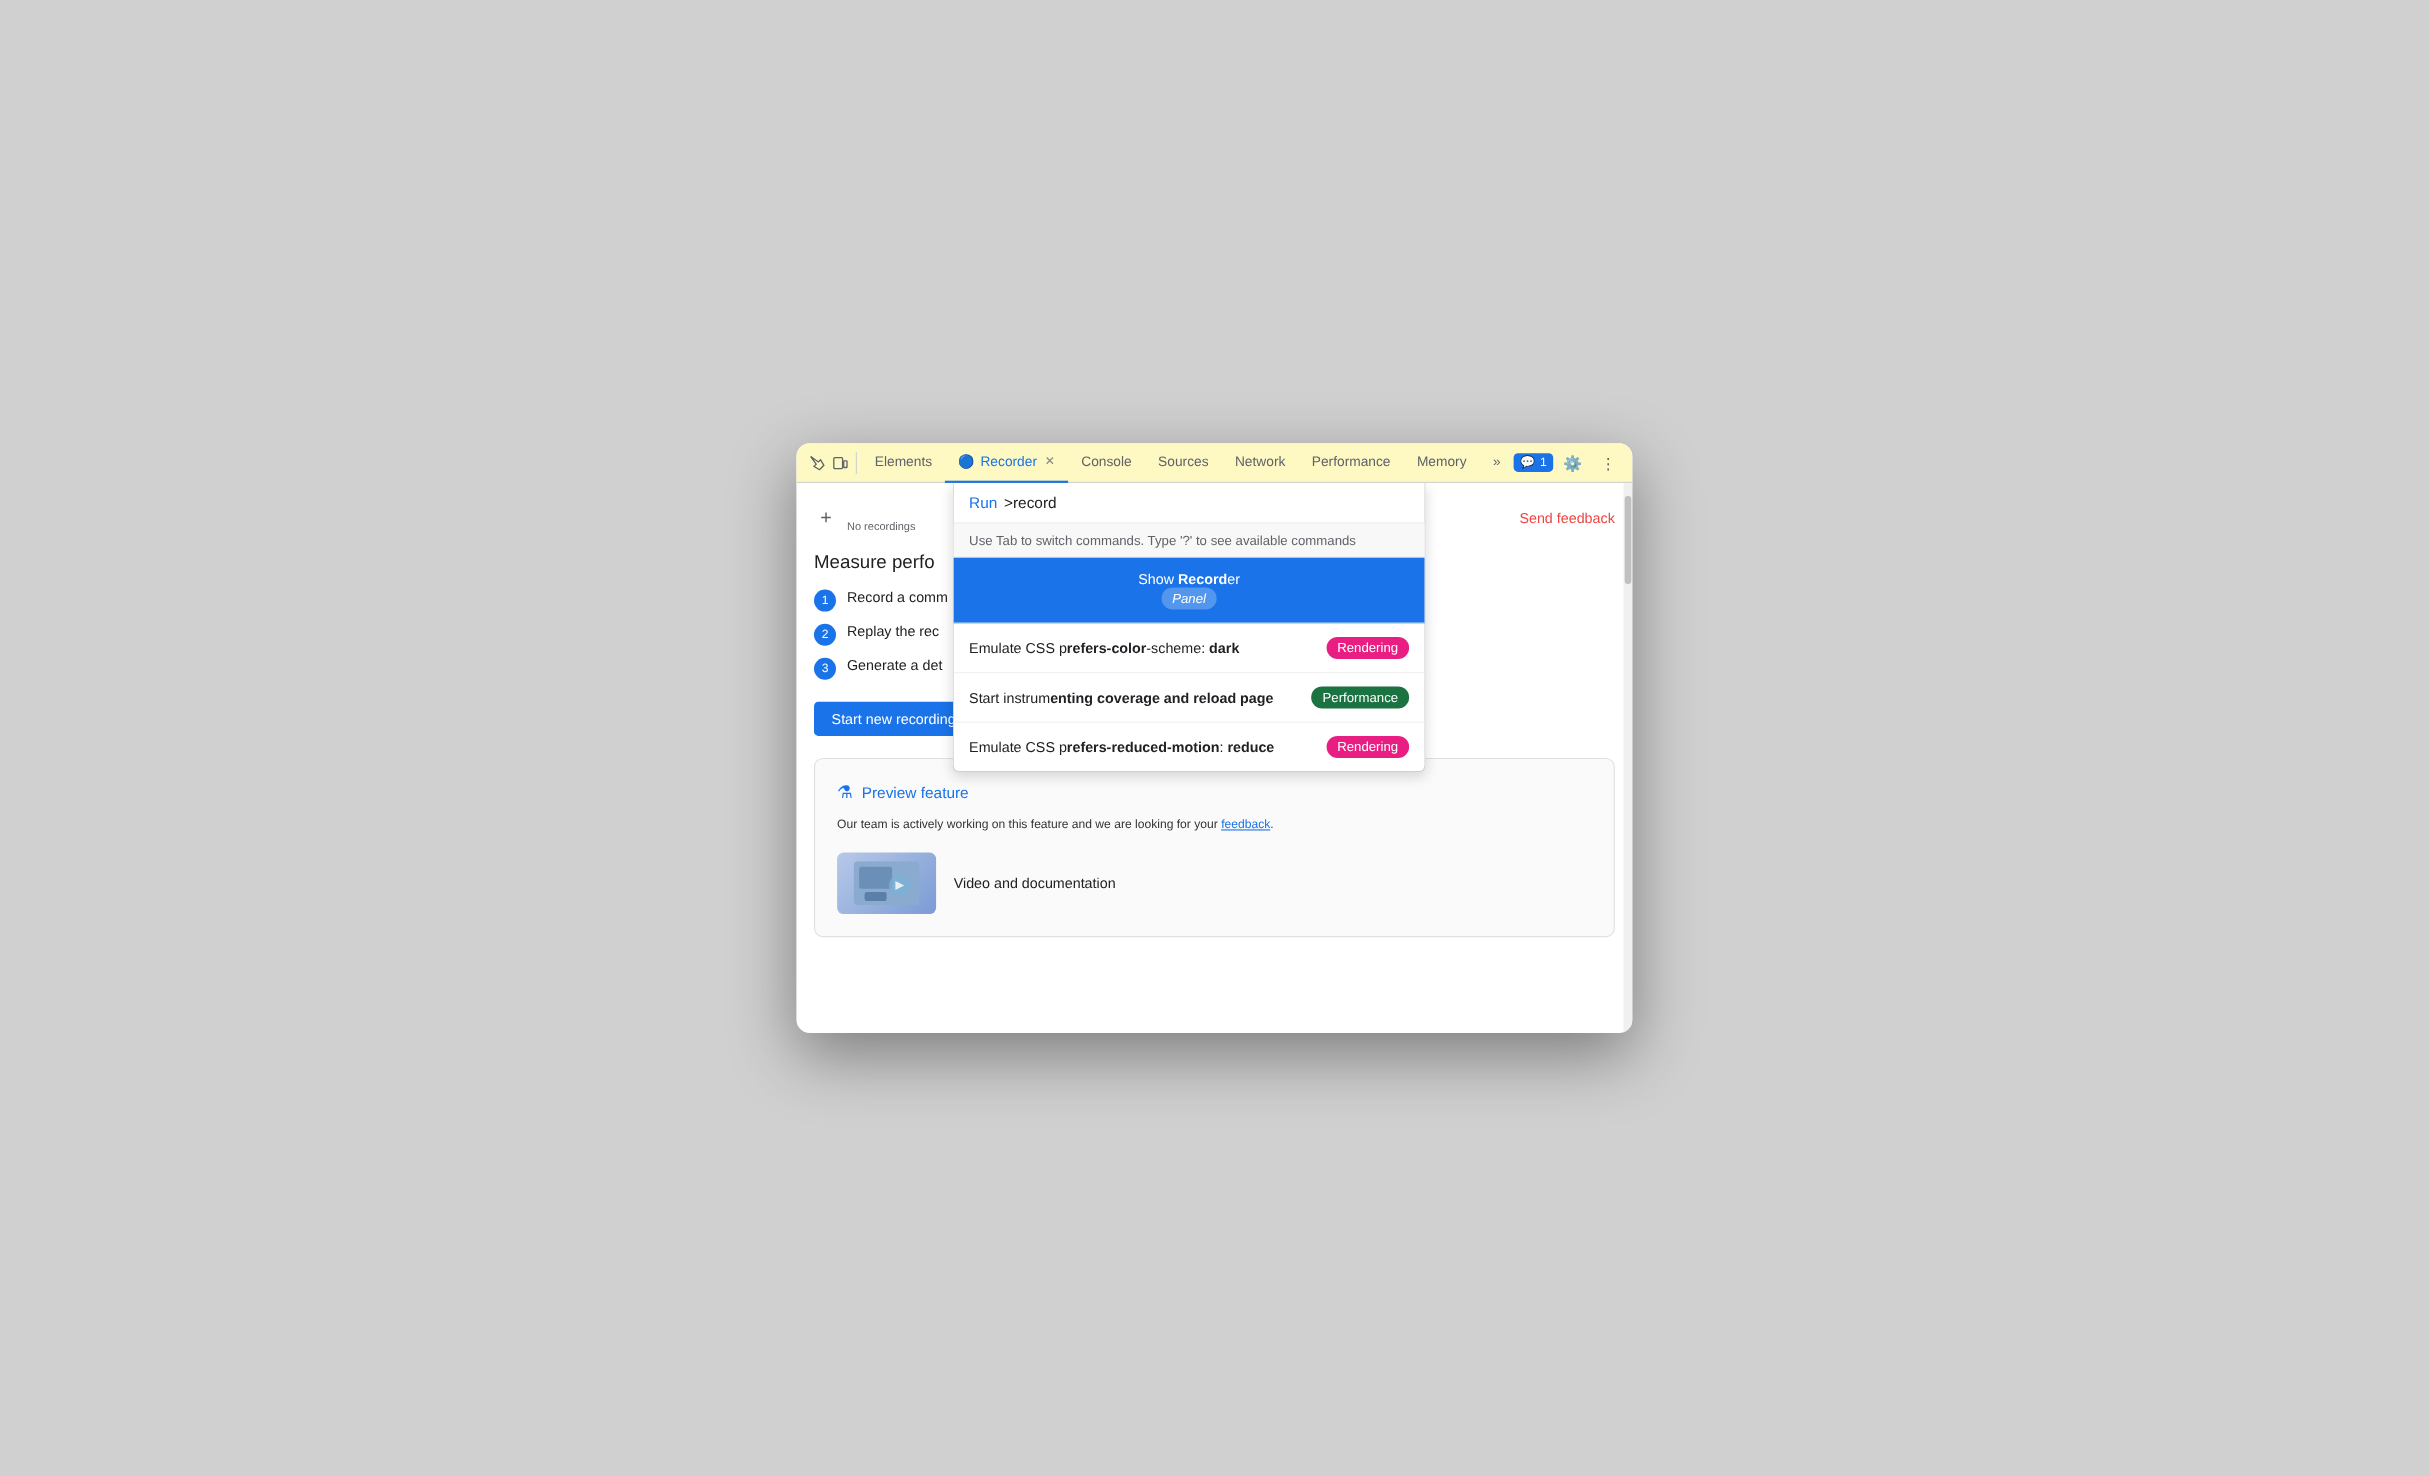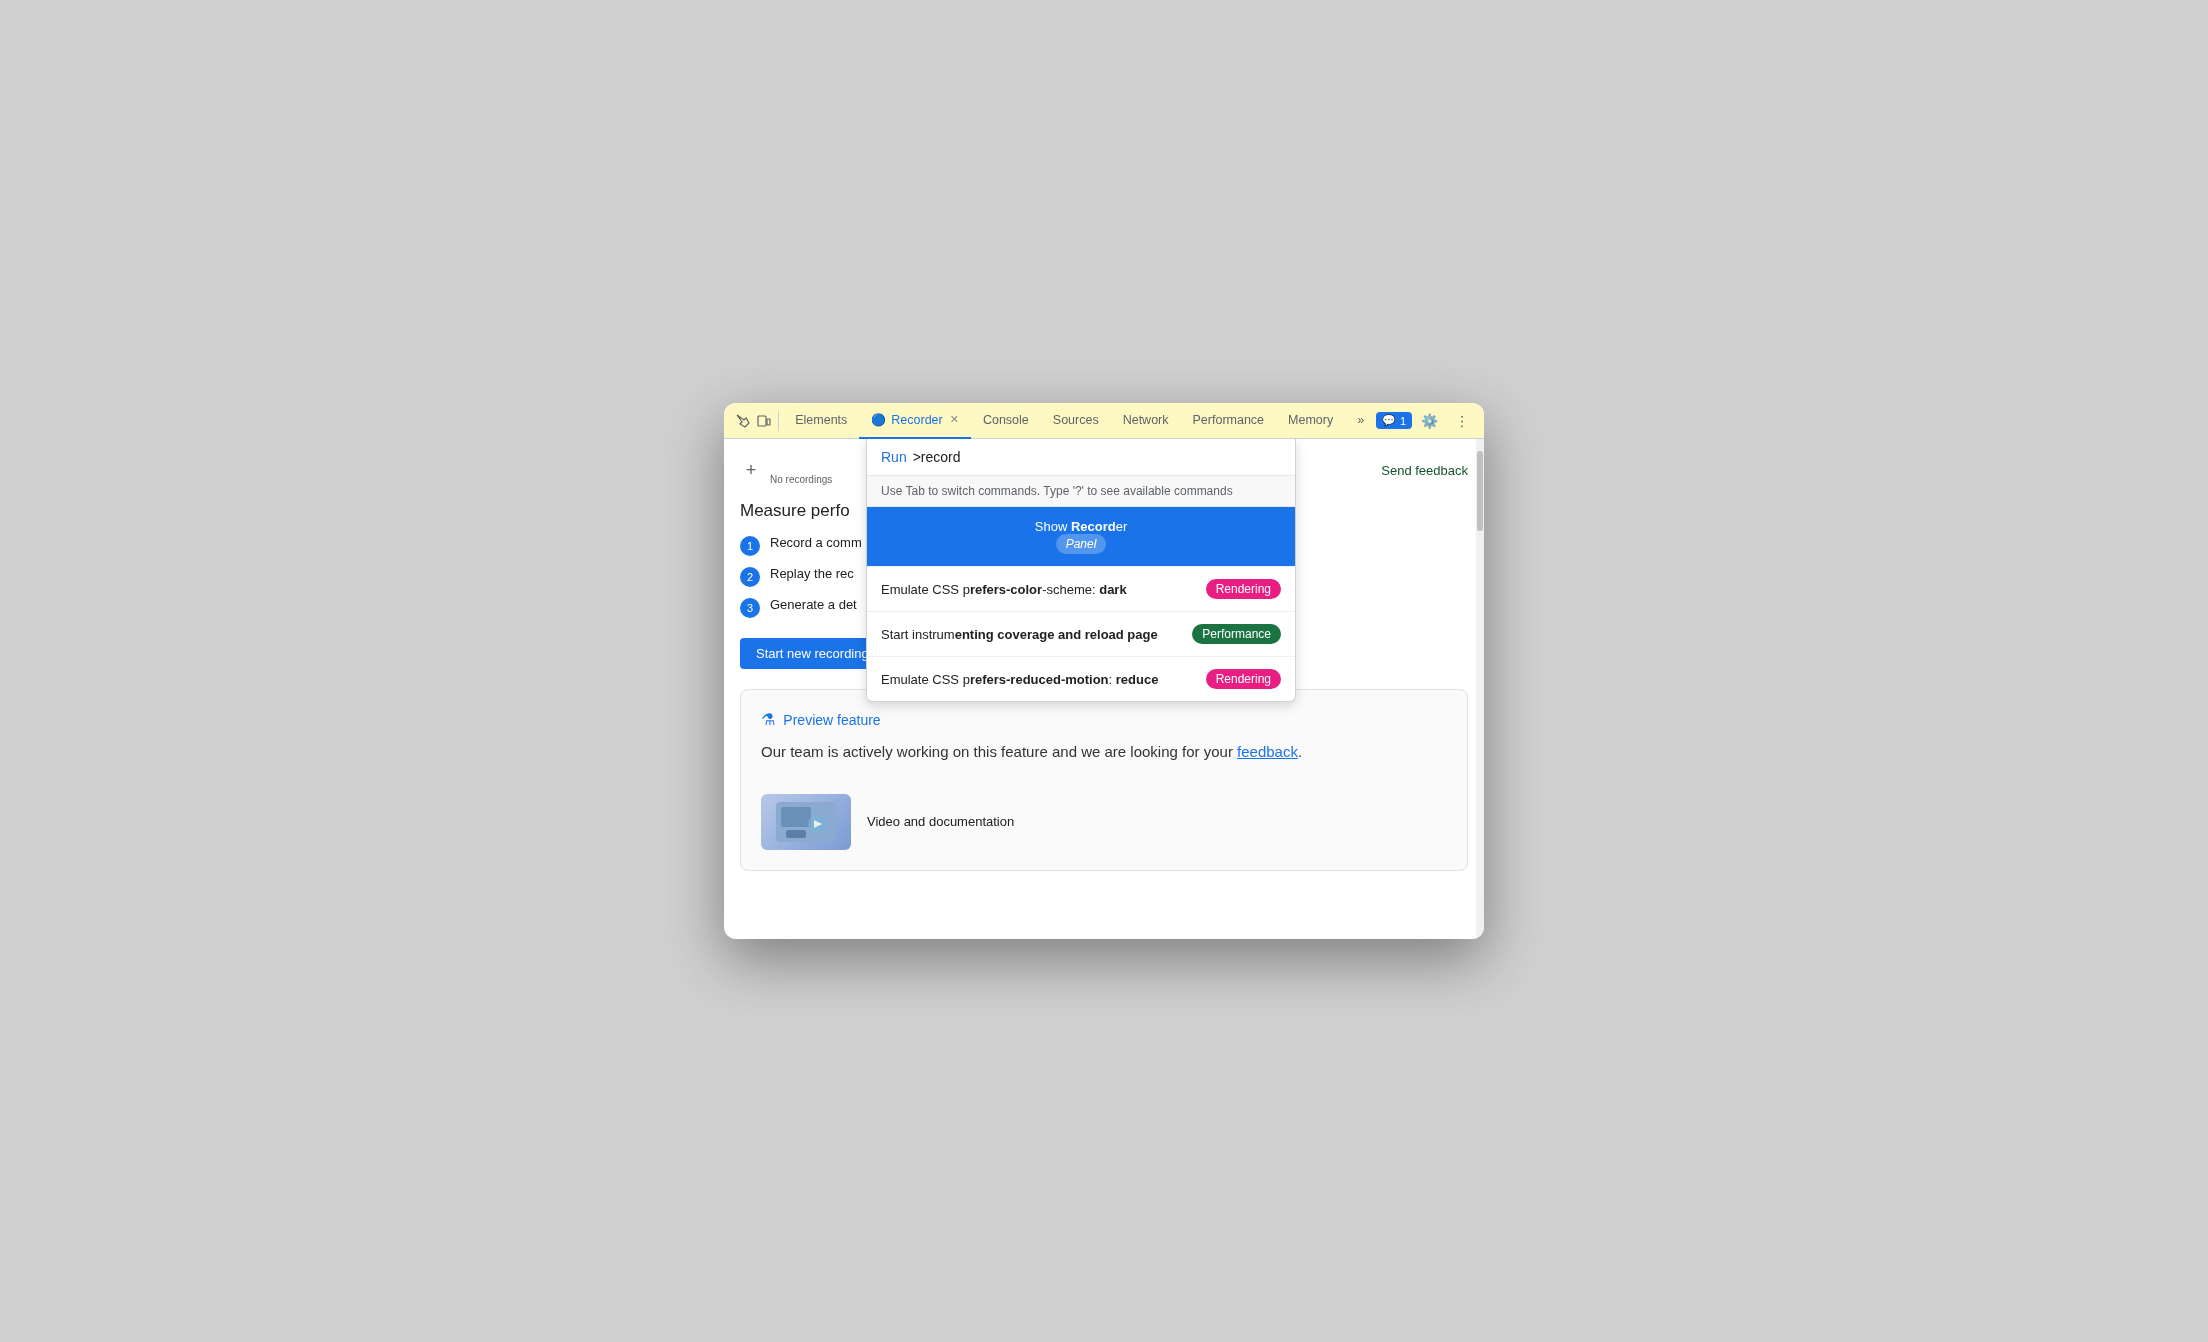--- a/index.html
+++ b/index.html
@@ -160,21 +160,21 @@
       background: none;
     }
 
     .no-recordings-text {
       font-size: 10px;
       color: #5f6368;
       margin-top: 19px;
     }
 
     .send-feedback-link {
-      color: #14532d;
+      color: #ef4444;
       font-size: 13px;
       text-decoration: none;
       cursor: pointer;
     }
 
     
     .measure-section {
       margin-bottom: 20px;
     }
 
@@ -242,23 +242,23 @@
       font-size: 14px;
       font-weight: 500;
       margin-bottom: 12px;
     }
 
     .flask-icon {
       font-size: 16px;
     }
 
     .preview-text {
-      font-size: 15px;
+      font-size: 11px;
       color: #333;
-      margin-bottom: 30px;
+      margin-bottom: 16px;
       line-height: 1.5;
     }
 
     .preview-link {
       color: #1a73e8;
       text-decoration: underline;
       cursor: pointer;
     }
 
     .video-doc-row {

